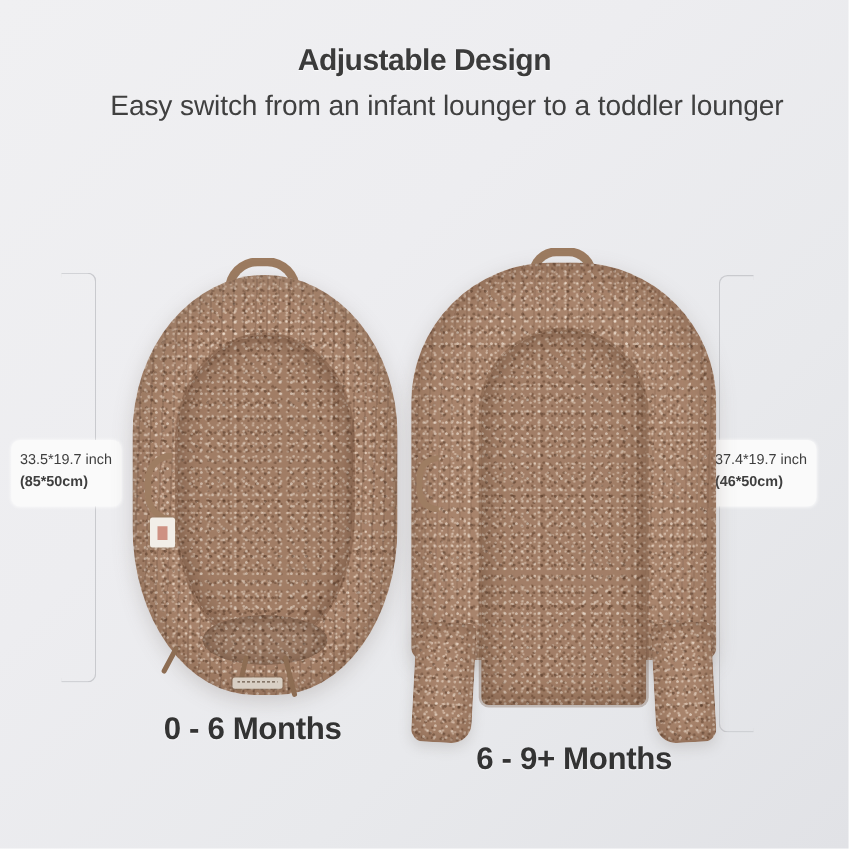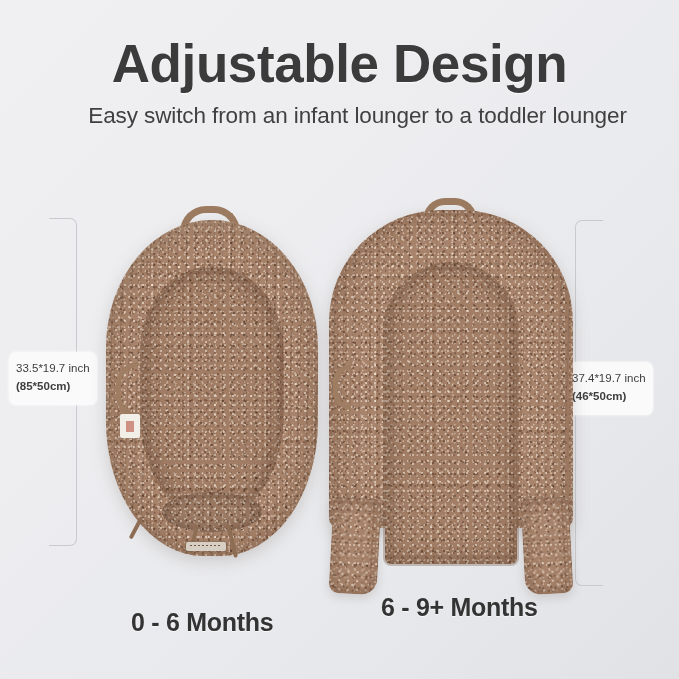--- a/index.html
+++ b/index.html
@@ -21,21 +21,21 @@
 
   
   #heading {
     position: absolute;
     top: 36px;
     left: 0;
     width: 679px;
     text-align: center;
   }
   #title {
-    font-size: 53px;
+    font-size: 24px;
     font-weight: bold;
     color: #3b3b3b;
     letter-spacing: -0.4px;
     line-height: 1.05;
     text-shadow: 0 1px 1px rgba(255,255,255,0.85);
   }
   #subtitle {
     margin-top: 11px;
     font-size: 22.5px;
     font-weight: normal;
@@ -76,34 +76,34 @@
     background: #fafafa;
     border-radius: 7px;
     padding: 8px 7px 9px 7px;
     color: #3e3e3e;
     font-size: 11.5px;
     line-height: 1.55;
     white-space: nowrap;
     box-shadow: 0 0 3px rgba(255,255,255,0.9);
   }
   #dim-label-left { left: 9px; top: 352px; }
-  #dim-label-right { left: 565px; top: 352px; margin-top: 10px; }
+  #dim-label-right { left: 565px; top: 352px; }
   .dim-label .l2 { display: block; font-weight: bold; }
 
   
   .caption {
     position: absolute;
     font-size: 25px;
     font-weight: bold;
     color: #333333;
     letter-spacing: -0.3px;
     white-space: nowrap;
     text-shadow: 0 1px 1px rgba(255,255,255,0.7);
   }
-  #caption-left  { left: 131px; top: 608px; }
+  #caption-left  { left: 131px; top: 569px; }
   #caption-right { left: 381px; top: 593px; }
 
   
   .fab {
     background-color: #a8846c;
     background-image:
       radial-gradient(circle at 12% 22%, rgba(255,246,235,0.55) 0 0.8px, transparent 1.3px),
       radial-gradient(circle at 38% 9%,  rgba(74,48,32,0.50) 0 0.9px, transparent 1.4px),
       radial-gradient(circle at 63% 31%, rgba(255,241,226,0.45) 0 0.7px, transparent 1.2px),
       radial-gradient(circle at 86% 17%, rgba(90,58,38,0.45) 0 0.9px, transparent 1.4px),

